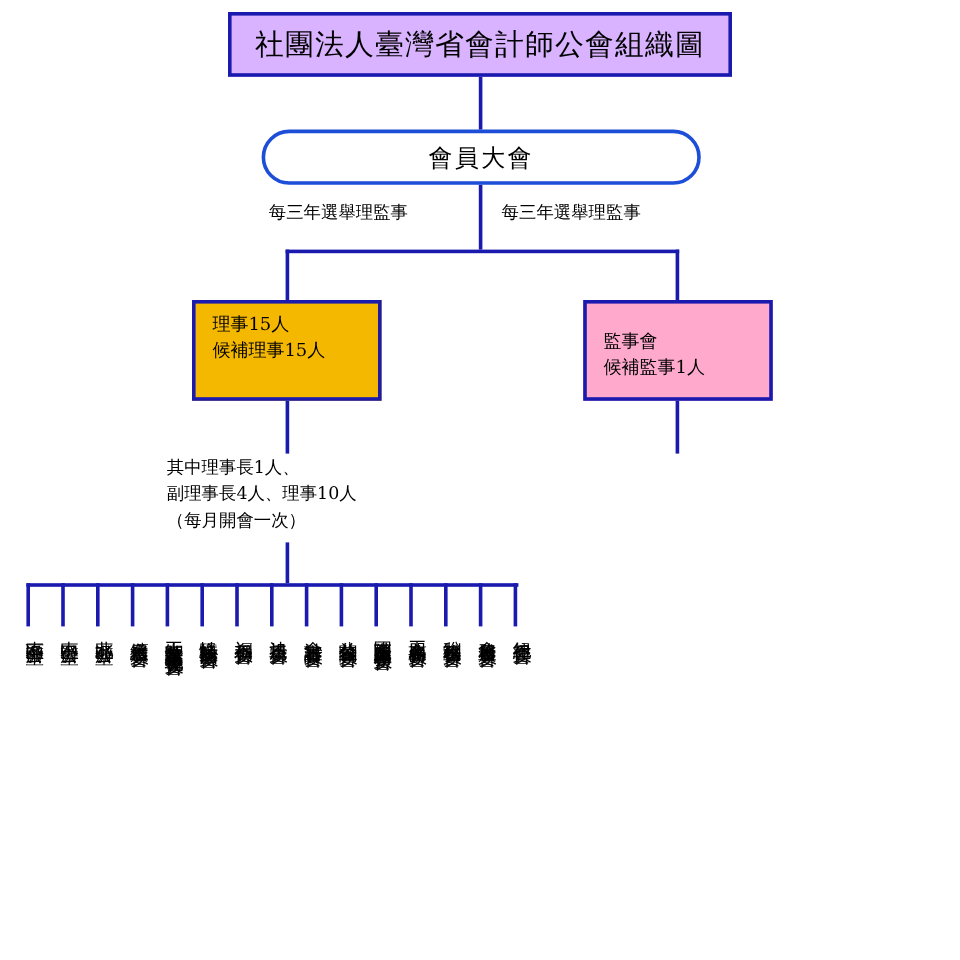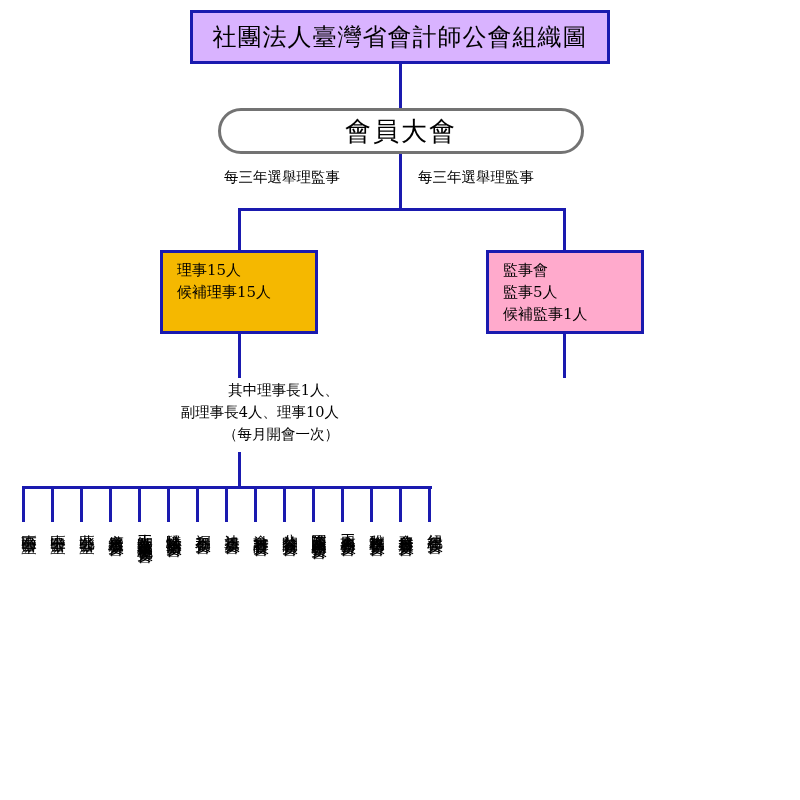--- a/index.html
+++ b/index.html
@@ -21,51 +21,51 @@
     background:#d9b3ff;
     border:3px solid #1a1aaf;
     display:flex;align-items:center;justify-content:center;
     font-size:24px;letter-spacing:1px;color:#000;
   }
 
   
   #assembly-box{
     left:218px;top:108px;width:366px;height:46px;
     background:#ffffff;
-    border:3px solid #737373;
+    border:3px solid #1d4ed8;
     border-radius:23px;
     display:flex;align-items:center;justify-content:center;
-    font-size:26px;letter-spacing:2px;
+    font-size:20px;letter-spacing:2px;
   }
 
   
   #board-box{
     left:160px;top:250px;width:158px;height:84px;
     background:#f5b800;
     border:3px solid #1a1aaf;
     padding:7px 0 0 14px;
     font-size:15px;line-height:1.45;
   }
   
   #supervisor-box{
     left:486px;top:250px;width:158px;height:84px;
     background:#ffaacc;
     border:3px solid #1a1aaf;
-    padding:7px 0 0 14px;
+    padding:21px 0 0 14px;
     font-size:15px;line-height:1.45;
   }
 
   .edge-label{
     position:absolute;font-size:14.5px;white-space:nowrap;
   }
   #label-annual{left:224px;top:168px;}
   #label-triennial{left:418px;top:168px;}
 
   .note{
-    position:absolute;font-size:14.5px;line-height:1.5;text-align:right;
+    position:absolute;font-size:14.5px;line-height:1.5;text-align:left;
     white-space:pre-line;
   }
   #board-note{left:139px;top:380px;width:200px;}
   #supervisor-note{left:466px;top:380px;width:200px;}
 
   
   .ln{position:absolute;background:#1a1aaf;}
   .v{width:3px;}
   .h{height:3px;}
 
@@ -106,21 +106,20 @@
   <div class="edge-label" id="label-annual">每三年選舉理監事</div>
   <div class="edge-label" id="label-triennial">每三年選舉理監事</div>
 
   <div class="node" id="board-box">
     <div>理事15人</div>
     <div>候補理事15人</div>
   </div>
 
   <div class="node" id="supervisor-box">
     <div>監事會</div>
-    <div>監事5人</div>
     <div>候補監事1人</div>
   </div>
 
   <div class="ln v" style="left:238px;top:334px;height:44px;"></div>
   <div class="ln v" style="left:563px;top:334px;height:44px;"></div>
 
   <div class="note" id="board-note">其中理事長1人、
 副理事長4人、理事10人
 （每月開會一次）</div>
 

